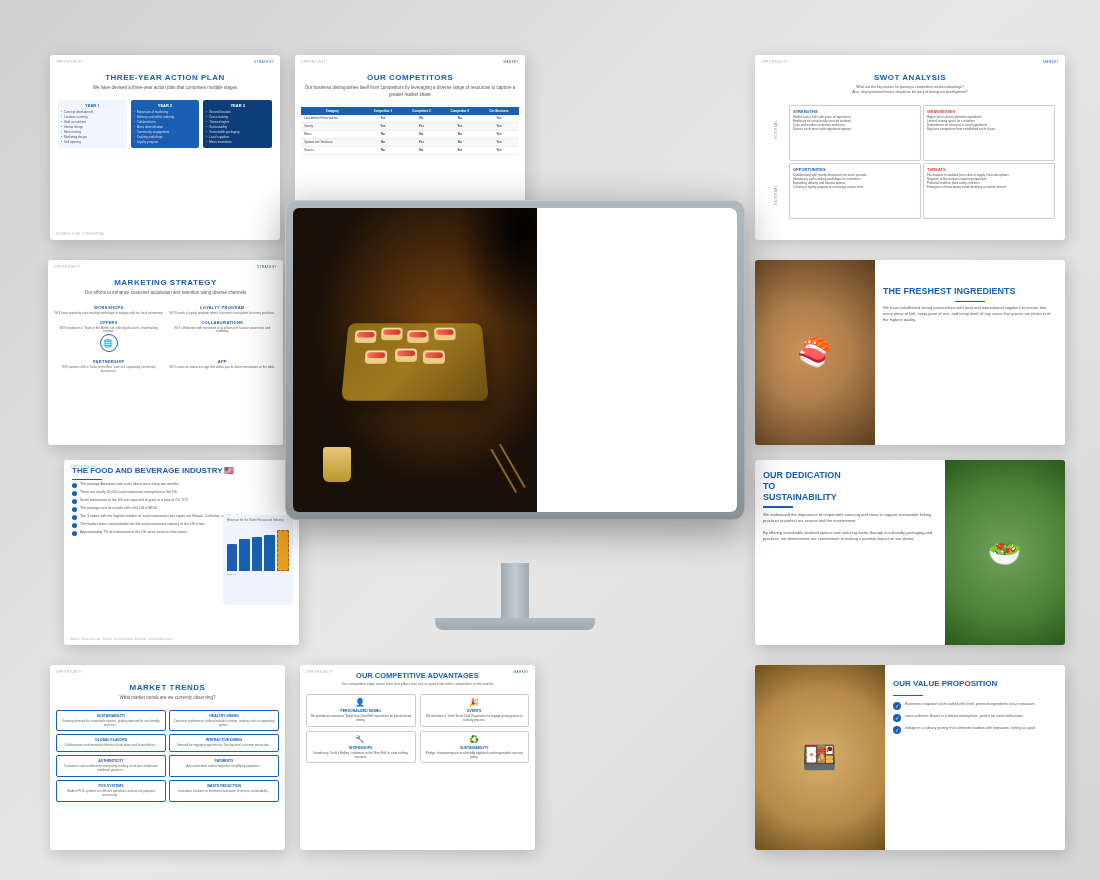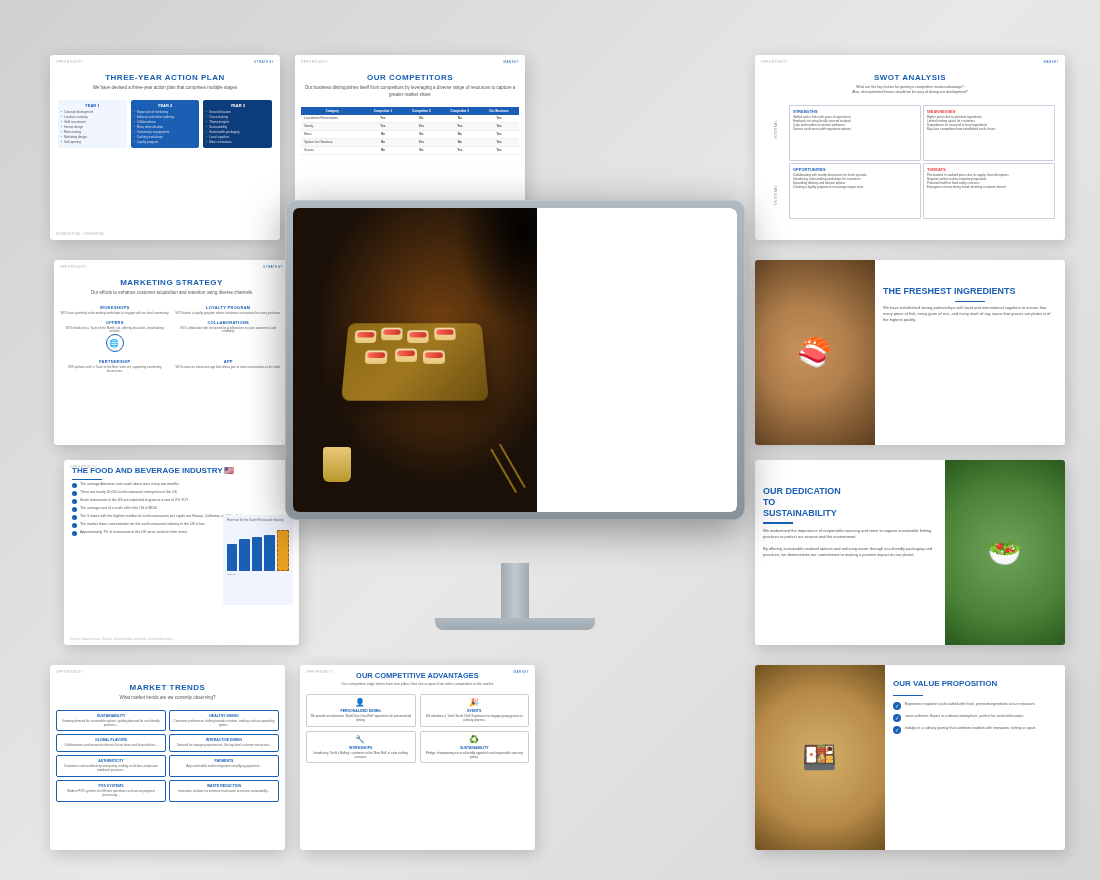--- a/index.html
+++ b/index.html
@@ -45,21 +45,21 @@
 
     .slide-swot {
       left: 755px;
       top: 55px;
       width: 310px;
       height: 185px;
     }
 
     
     .slide-marketing {
-      left: 54px;
+      left: 48px;
       top: 260px;
       width: 235px;
       height: 185px;
     }
 
     
     .slide-freshest {
       left: 755px;
       top: 260px;
       width: 310px;
@@ -365,21 +365,20 @@
 
     
     .sustainability-layout {
       display: flex;
       height: 100%;
     }
 
     .sustainability-content {
       flex: 1;
       padding: 10px 8px;
-      margin-top: 16px;
     }
 
     .sustainability-img {
       width: 120px;
       background: #8aaa72;
       flex-shrink: 0;
       overflow: hidden;
       display: flex;
       align-items: center;
       justify-content: center;

